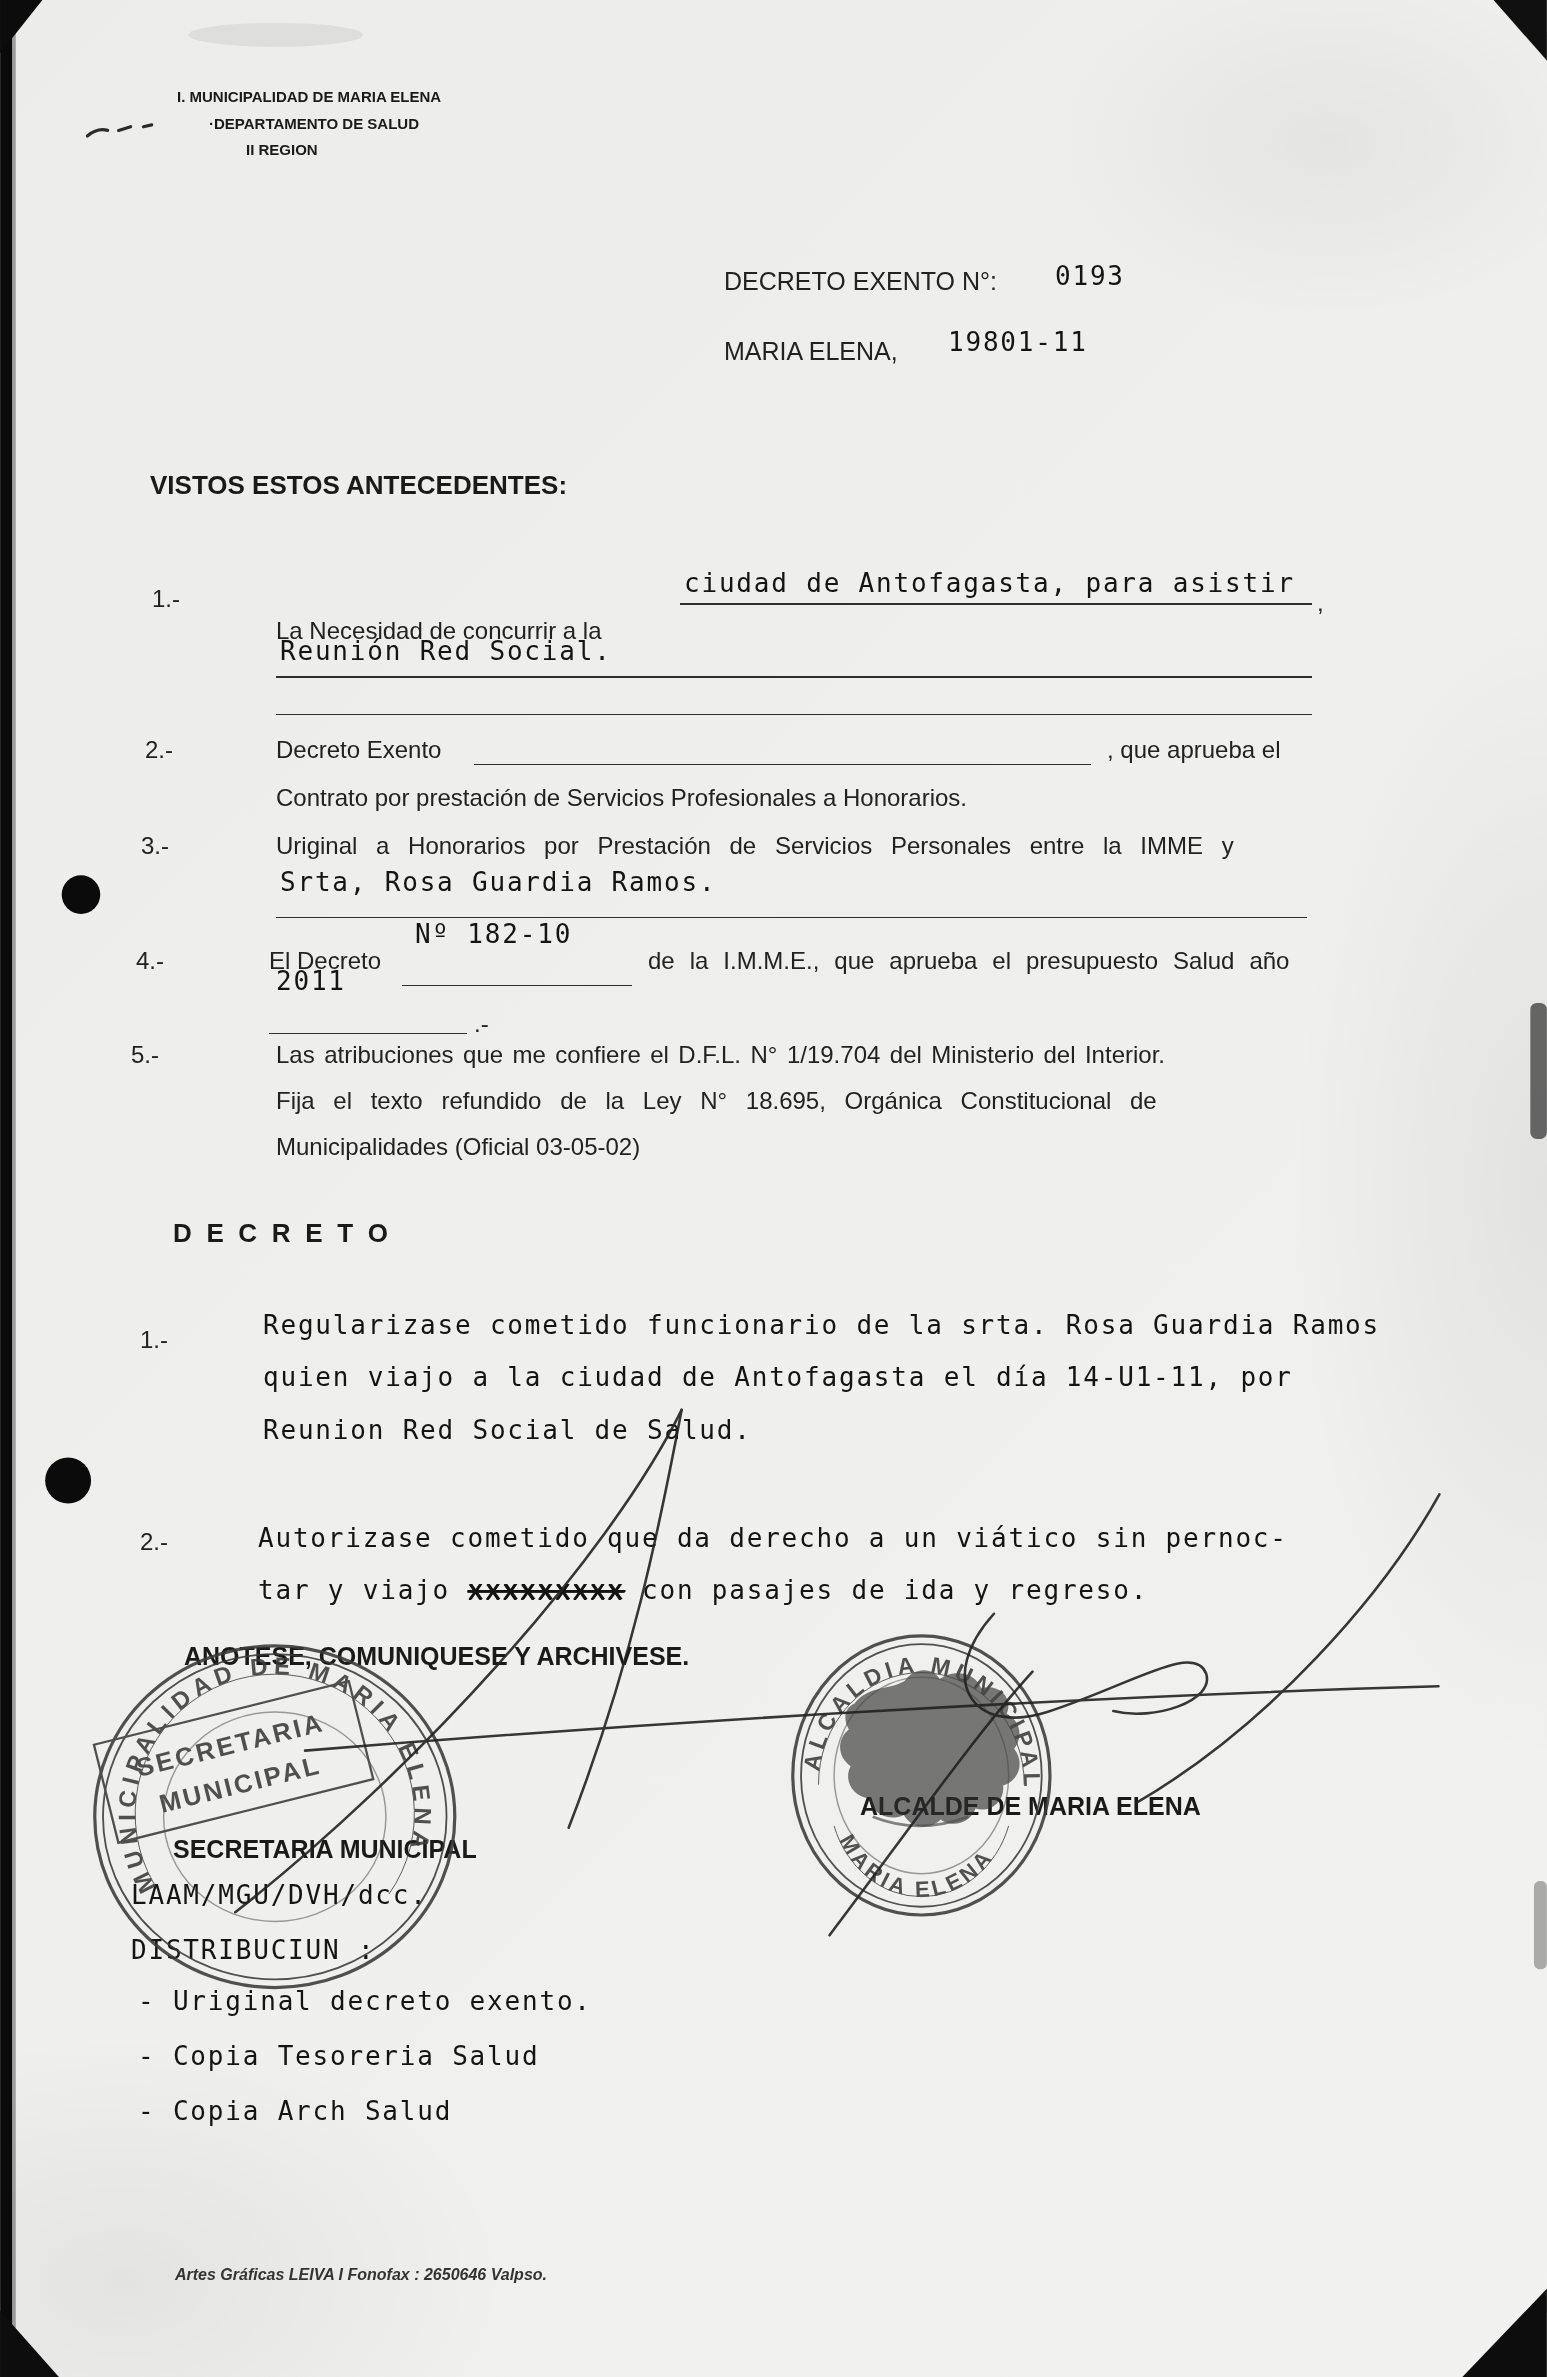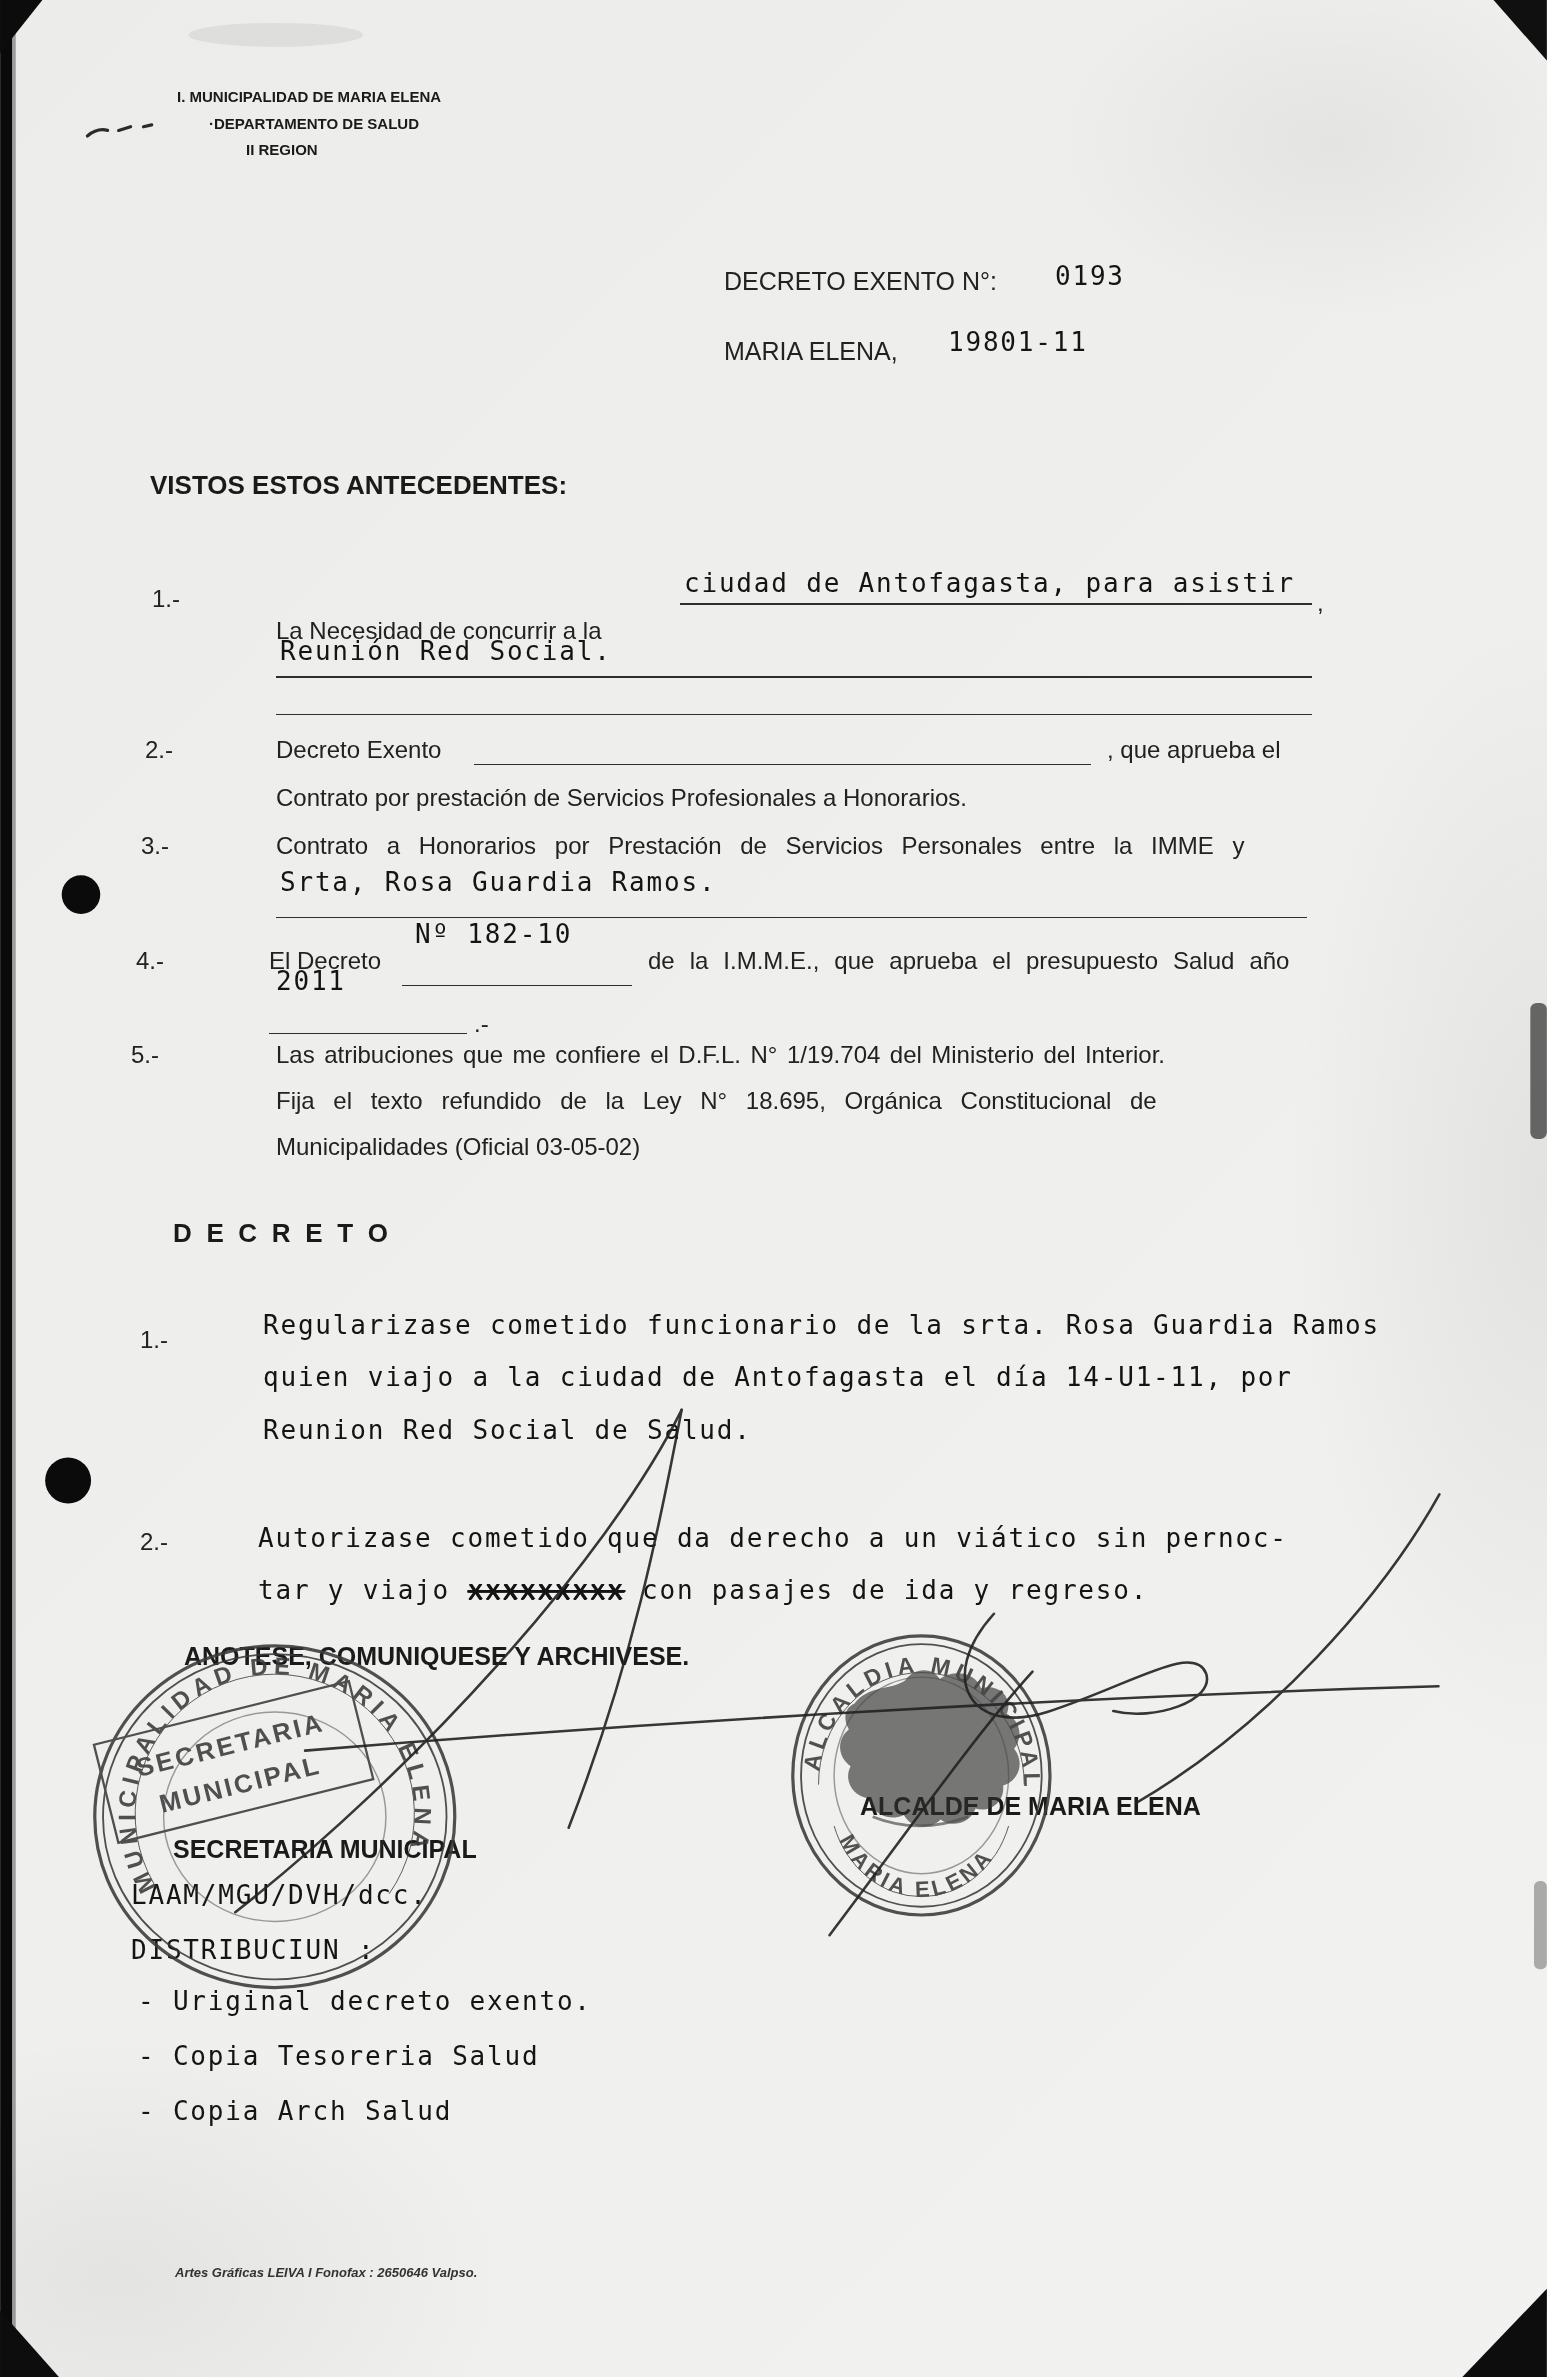--- a/index.html
+++ b/index.html
@@ -17,21 +17,21 @@
   .printed{font-family:"Liberation Sans",sans-serif; font-size:24px; color:#222;}
   .printed-b{font-family:"Liberation Sans",sans-serif; font-weight:bold; color:#1a1a1a;}
   .typed{font-family:"DejaVu Sans Mono","Liberation Mono",monospace; font-size:26px;
          letter-spacing:1.8px; color:#141414; white-space:pre;}
   .head-sm{font-size:15px; line-height:1.25;}
   .h27{font-size:25px;}
   .h28{font-size:26px;}
   .rule{position:absolute; border-top:1.8px solid #2e2e2e; height:0;}
   .rule.heavy{border-top-width:2.8px;}
   .struck{text-decoration:line-through; text-shadow:0.9px 0 currentColor, 0 0.9px currentColor;}
-  .footer-credit{font-size:13px; font-weight:bold; font-style:italic; color:#333;}
+  .footer-credit{font-size:16px; font-weight:bold; font-style:italic; color:#333;}
   .ws3{word-spacing:2.8px;} .ws9{word-spacing:8.3px;} .ws13{word-spacing:12px;}
   #overlay{position:absolute; left:0; top:0; pointer-events:none;}
 </style>
 </head>
 <body>
 
 <div id="page">
 
   <div class="abs printed-b head-sm" style="left:177px;top:88px;">I. MUNICIPALIDAD DE MARIA ELENA</div>
   <div class="abs printed-b head-sm" style="left:209px;top:115px;">·DEPARTAMENTO DE SALUD</div>
@@ -53,21 +53,21 @@
   <div class="rule heavy" style="left:276px;top:676px;width:1036px;"></div>
   <div class="rule" style="left:276px;top:714px;width:1036px;"></div>
 
   <div class="abs printed" style="left:145px;top:735px;">2.-</div>
   <div class="abs printed" style="left:276px;top:735px;">Decreto Exento</div>
   <div class="rule" style="left:474px;top:764px;width:617px;"></div>
   <div class="abs printed" style="left:1107px;top:735px;">, que aprueba el</div>
   <div class="abs printed" style="left:276px;top:783px;">Contrato por prestación de Servicios Profesionales a Honorarios.</div>
 
   <div class="abs printed" style="left:141px;top:831px;">3.-</div>
-  <div class="abs printed ws13" style="left:276px;top:831px;width:1158px;">Contrato a Honorarios por Prestación de Servicios Personales entre la IMME y</div>
+  <div class="abs printed ws13" style="left:276px;top:831px;width:1158px;">Uriginal a Honorarios por Prestación de Servicios Personales entre la IMME y</div>
   <div class="abs typed" style="left:280px;top:867px;">Srta, Rosa Guardia Ramos.</div>
   <div class="rule" style="left:276px;top:917px;width:1031px;"></div>
 
   <div class="abs printed" style="left:136px;top:946px;">4.-</div>
   <div class="abs printed" style="left:269px;top:946px;">El Decreto</div>
   <div class="abs typed" style="left:415px;top:919px;">Nº 182-10</div>
   <div class="rule" style="left:402px;top:985px;width:230px;"></div>
   <div class="abs printed ws9" style="left:648px;top:946px;">de la I.M.M.E., que aprueba el presupuesto Salud año</div>
   <div class="abs typed" style="left:276px;top:966px;">2011</div>
   <div class="rule" style="left:269px;top:1033px;width:198px;"></div>

